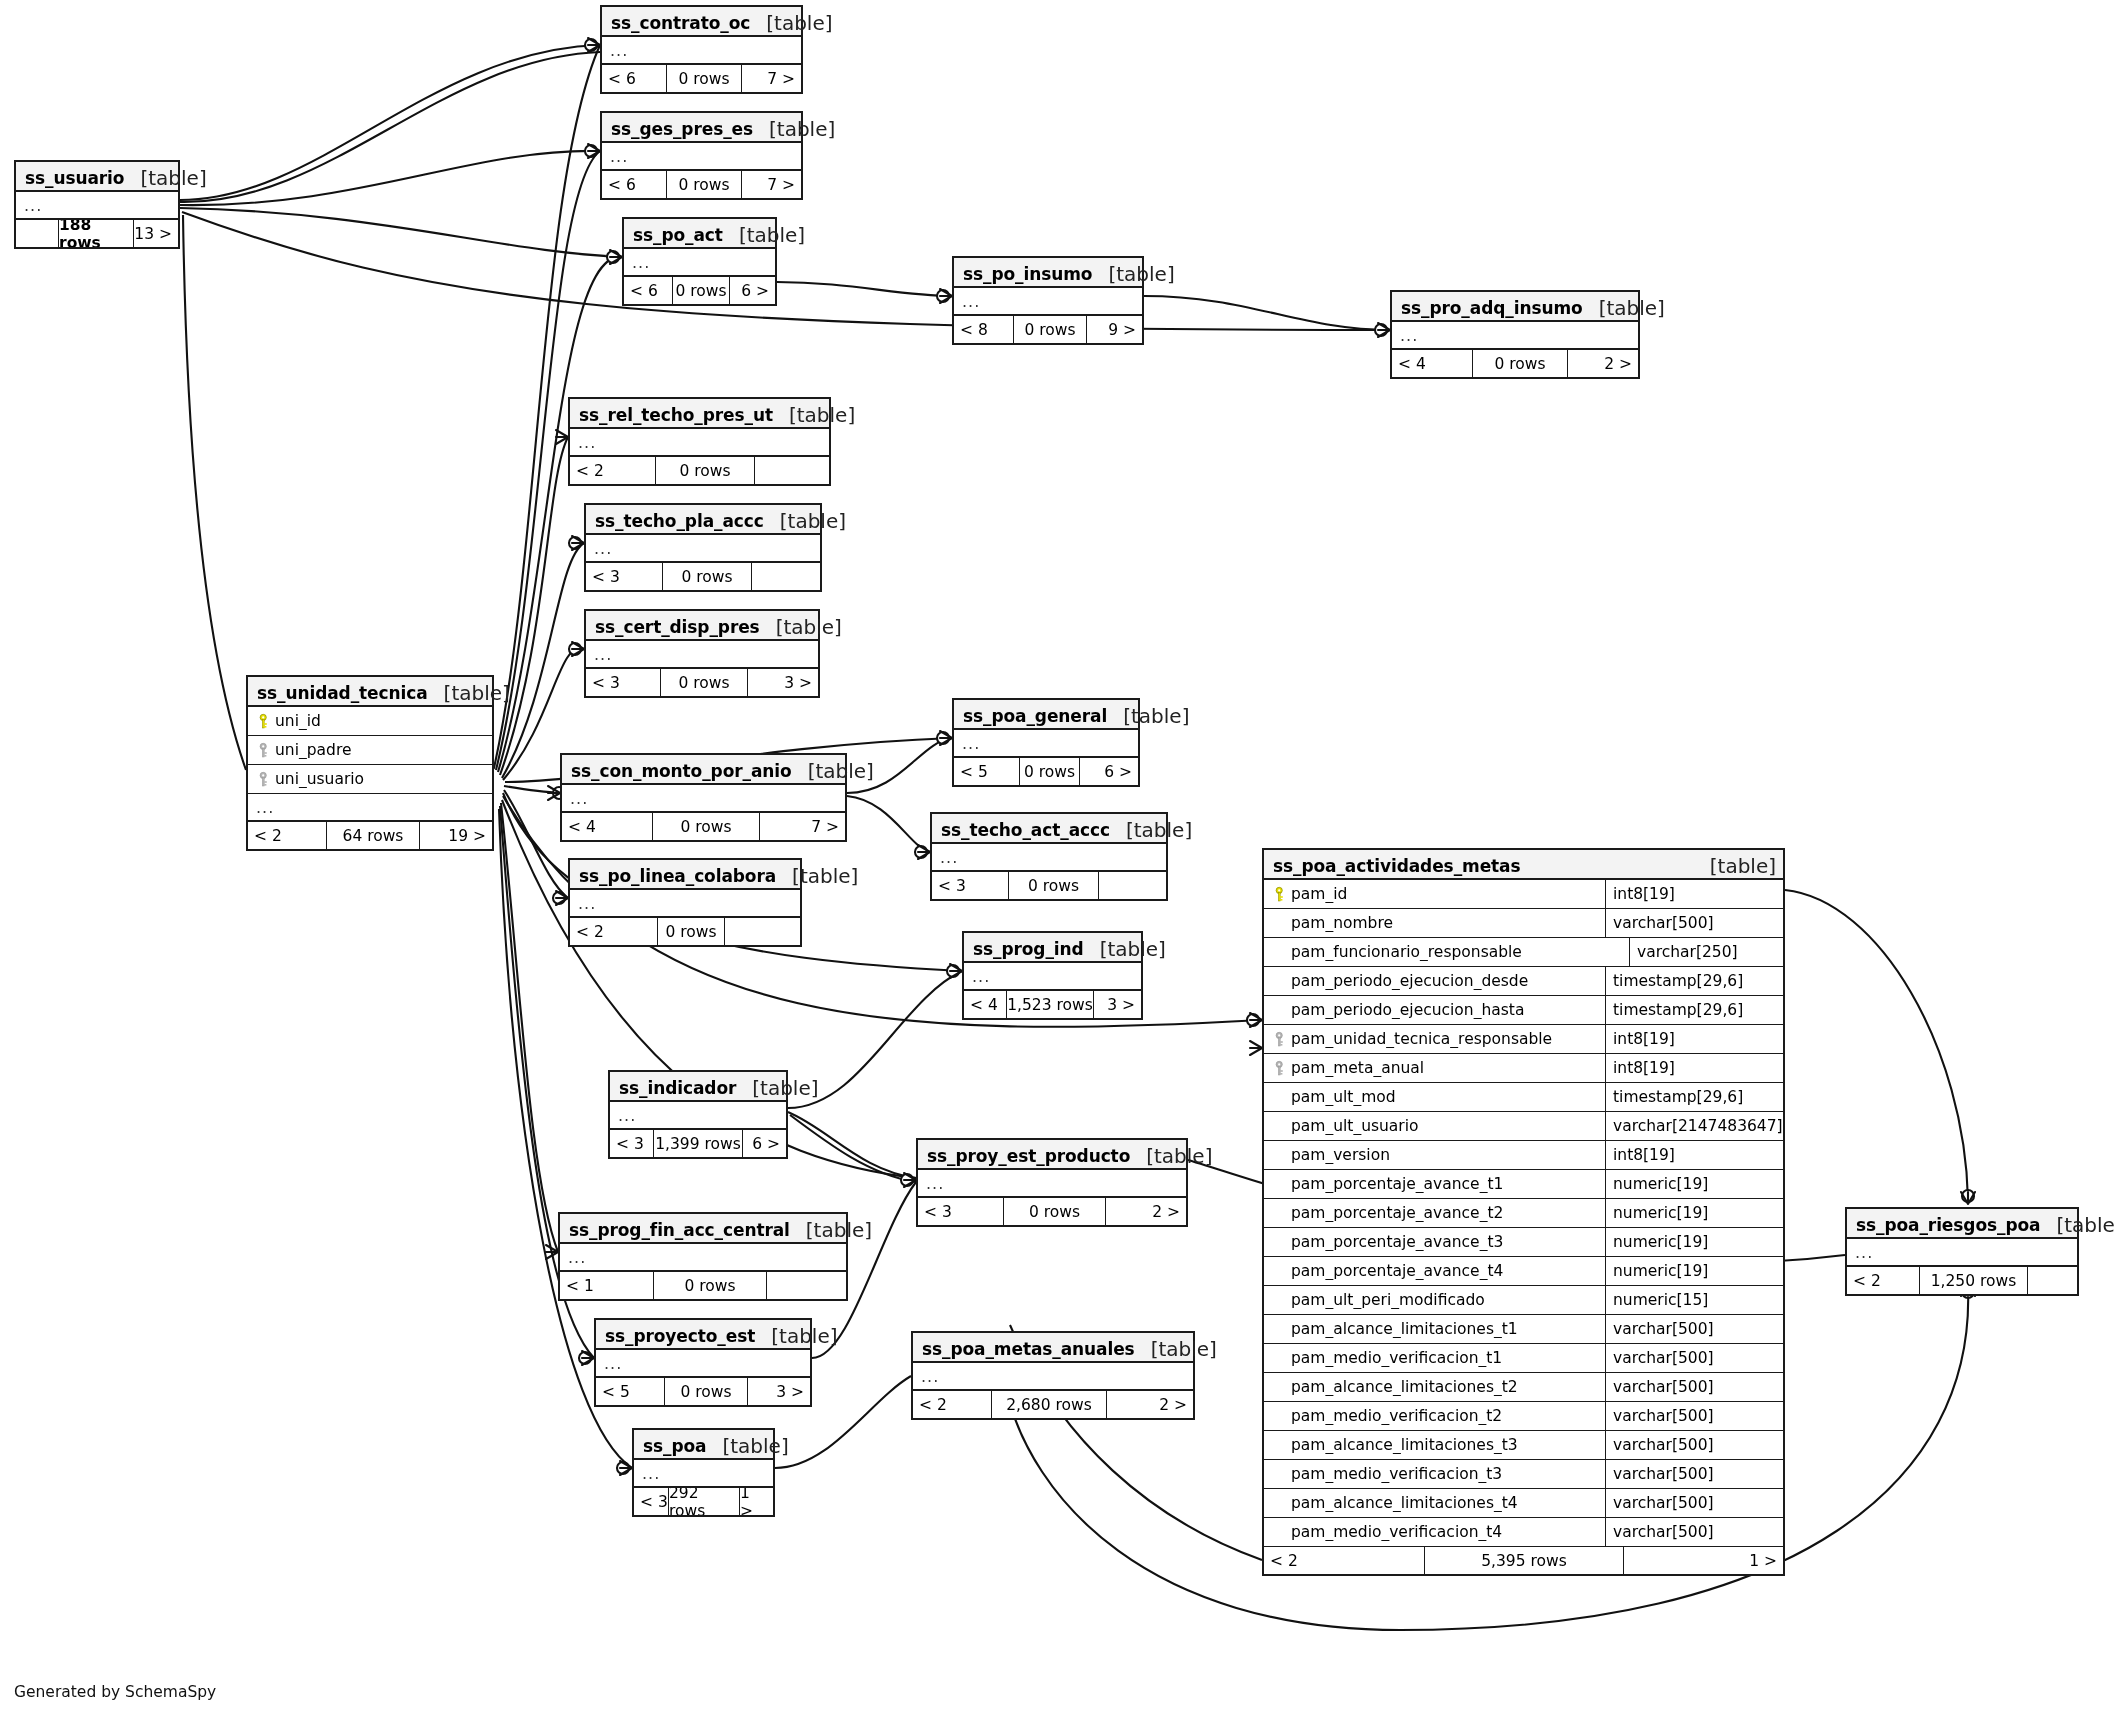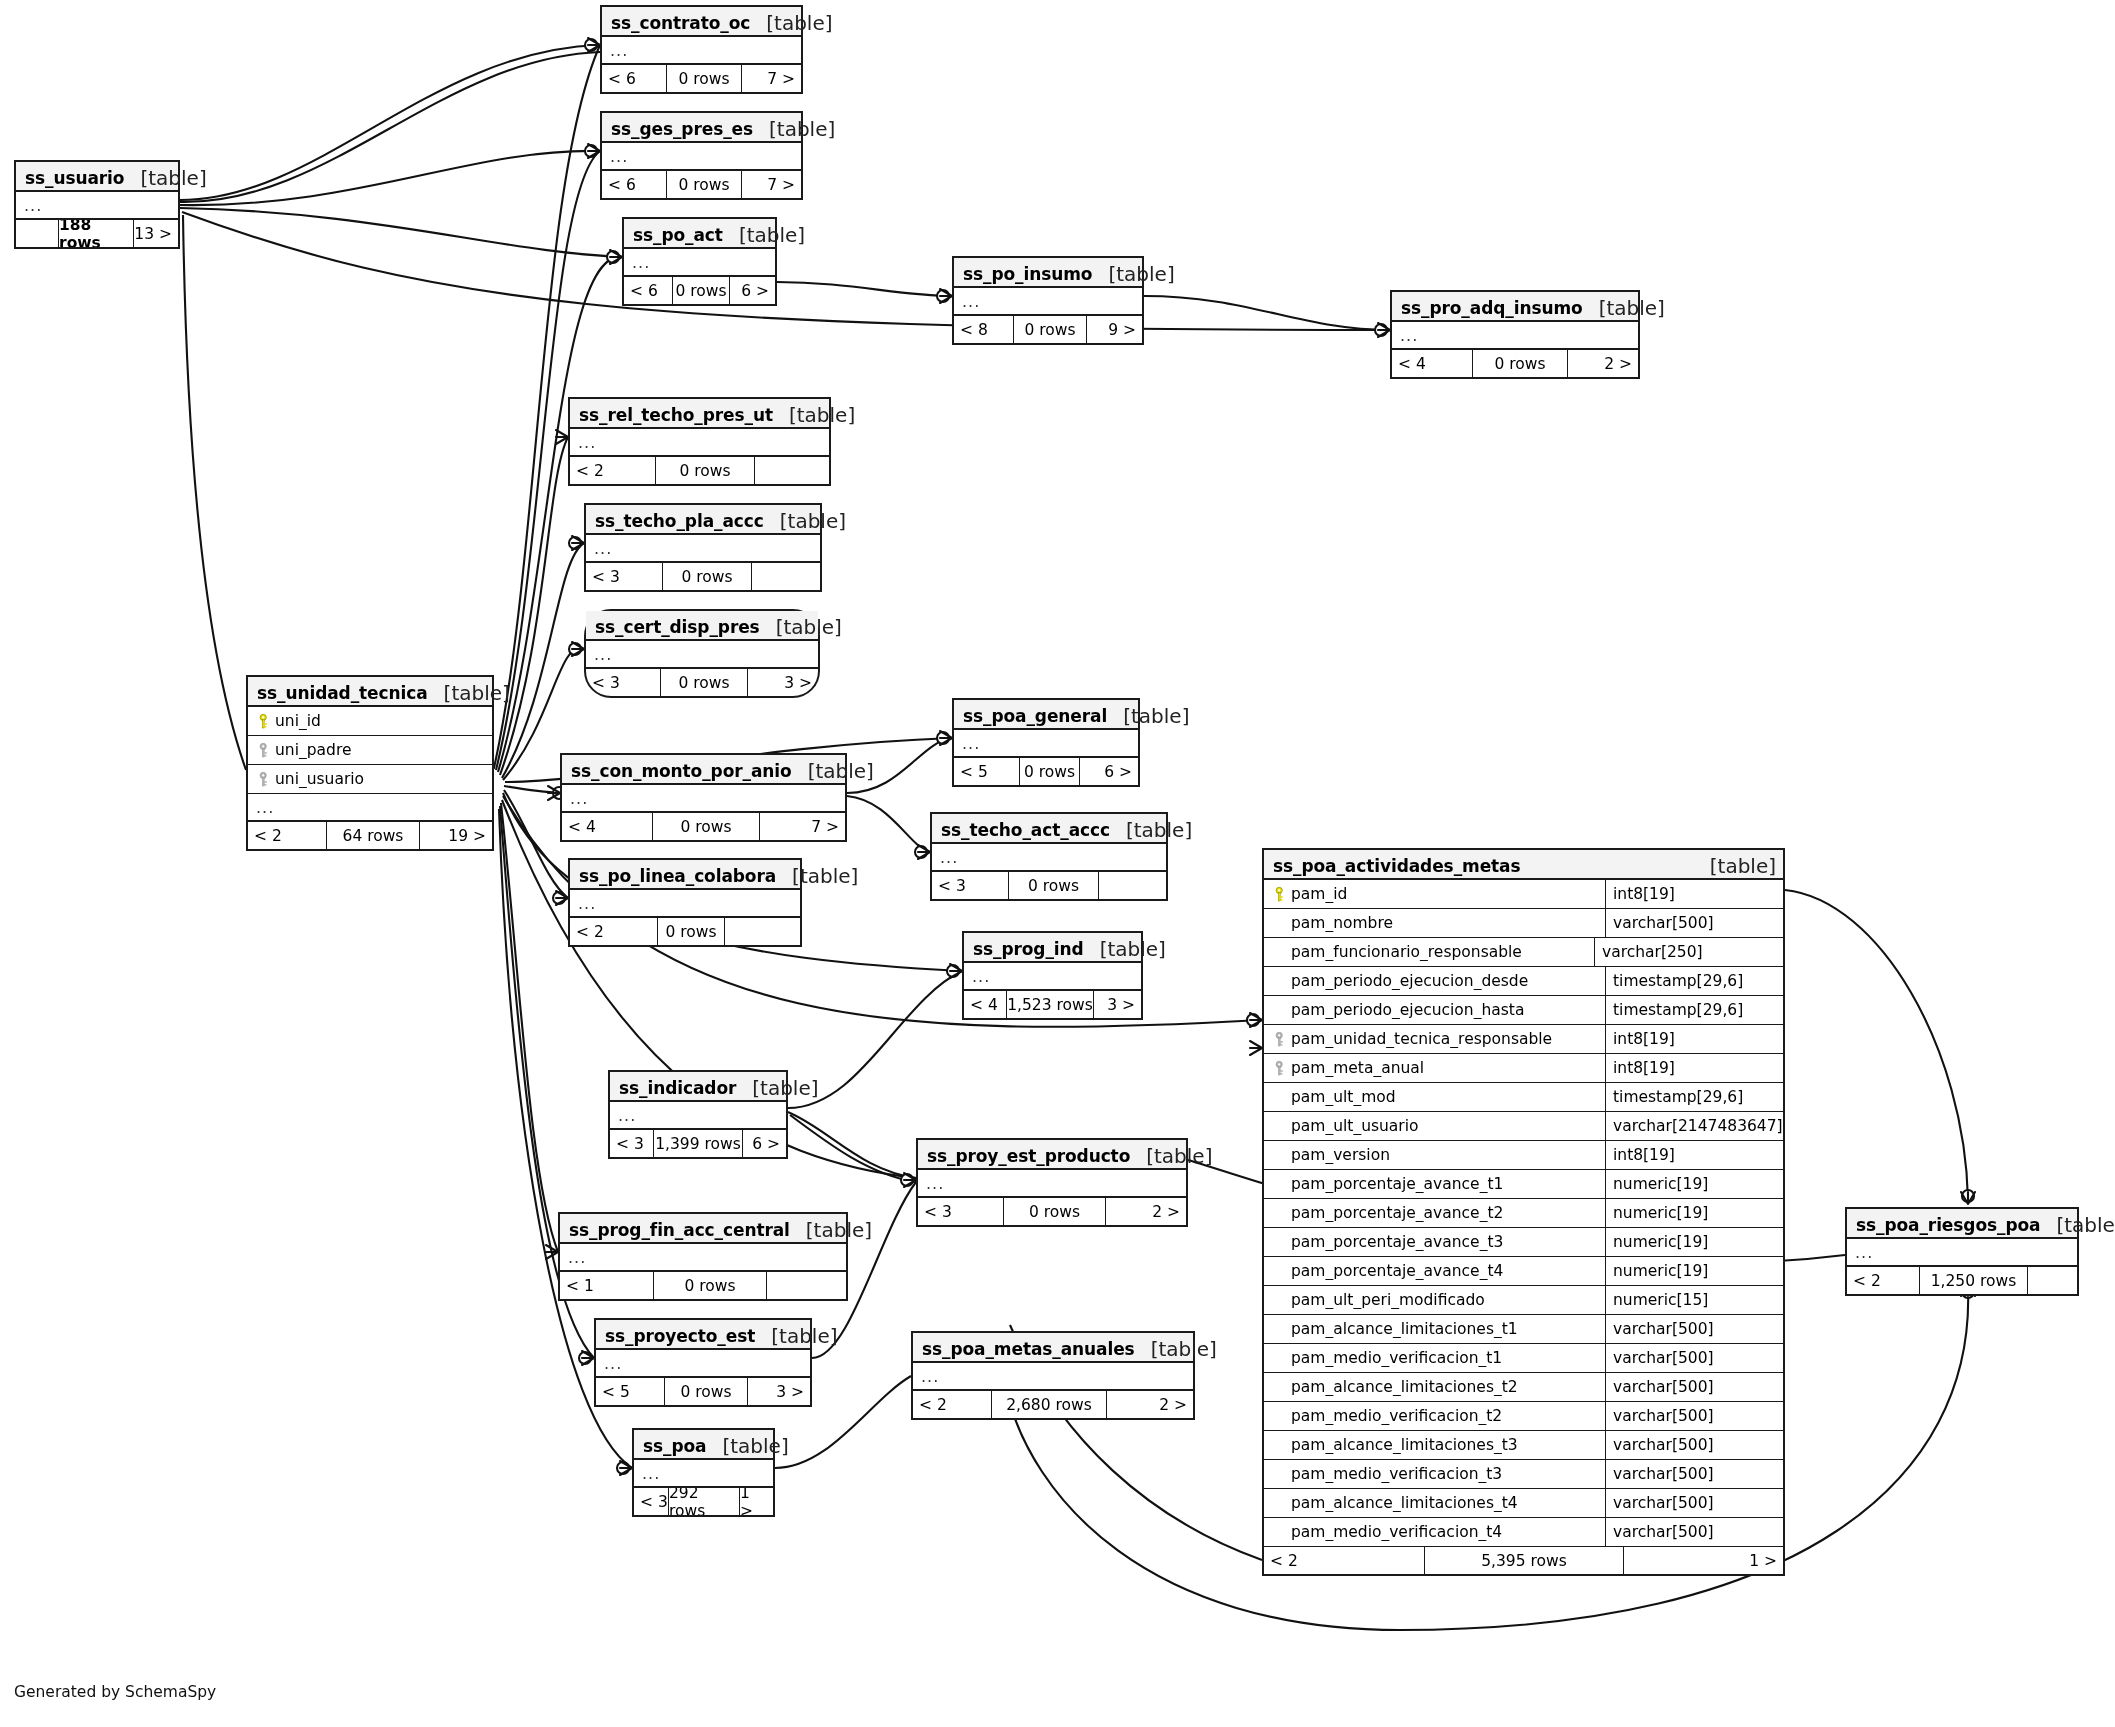--- a/index.html
+++ b/index.html
@@ -322,21 +322,21 @@
           <span class="tbl-name">ss_techo_pla_accc</span>
           <span class="tbl-kind">[table]</span>
         </div>
         <div class="ellipsis-row">...</div>
         <div class="foot">
           <div class="f-left" style="flex: 0 0 76px;">&lt; 3</div>
           <div class="f-mid" style="flex: 1 1 auto;">0 rows</div>
           <div class="f-right" style="flex: 0 0 68px;"></div>
         </div>
       </div>
-      <div class="tbl" style="left: 584px; top: 609px; width: 236px; border-radius: 27px;">
+      <div class="tbl" style="left: 584px; top: 609px; width: 236px;">
         <div class="tbl-head">
           <span class="tbl-name">ss_cert_disp_pres</span>
           <span class="tbl-kind">[table]</span>
         </div>
         <div class="ellipsis-row">...</div>
         <div class="foot">
           <div class="f-left" style="flex: 0 0 74px;">&lt; 3</div>
           <div class="f-mid" style="flex: 1 1 auto;">0 rows</div>
           <div class="f-right" style="flex: 0 0 70px;">3 &gt;</div>
         </div>
@@ -472,21 +472,21 @@
             <span class="keyslot"></span>
             <span>pam_nombre</span>
           </div>
           <div class="col-type" style="width: 178px;">varchar[500]</div>
         </div>
         <div class="col-row">
           <div class="col-name">
             <span class="keyslot"></span>
             <span>pam_funcionario_responsable</span>
           </div>
-          <div class="col-type" style="width: 189px;">varchar[250]</div>
+          <div class="col-type" style="width: 154px;">varchar[250]</div>
         </div>
         <div class="col-row">
           <div class="col-name">
             <span class="keyslot"></span>
             <span>pam_periodo_ejecucion_desde</span>
           </div>
           <div class="col-type" style="width: 178px;">timestamp[29,6]</div>
         </div>
         <div class="col-row">
           <div class="col-name">

